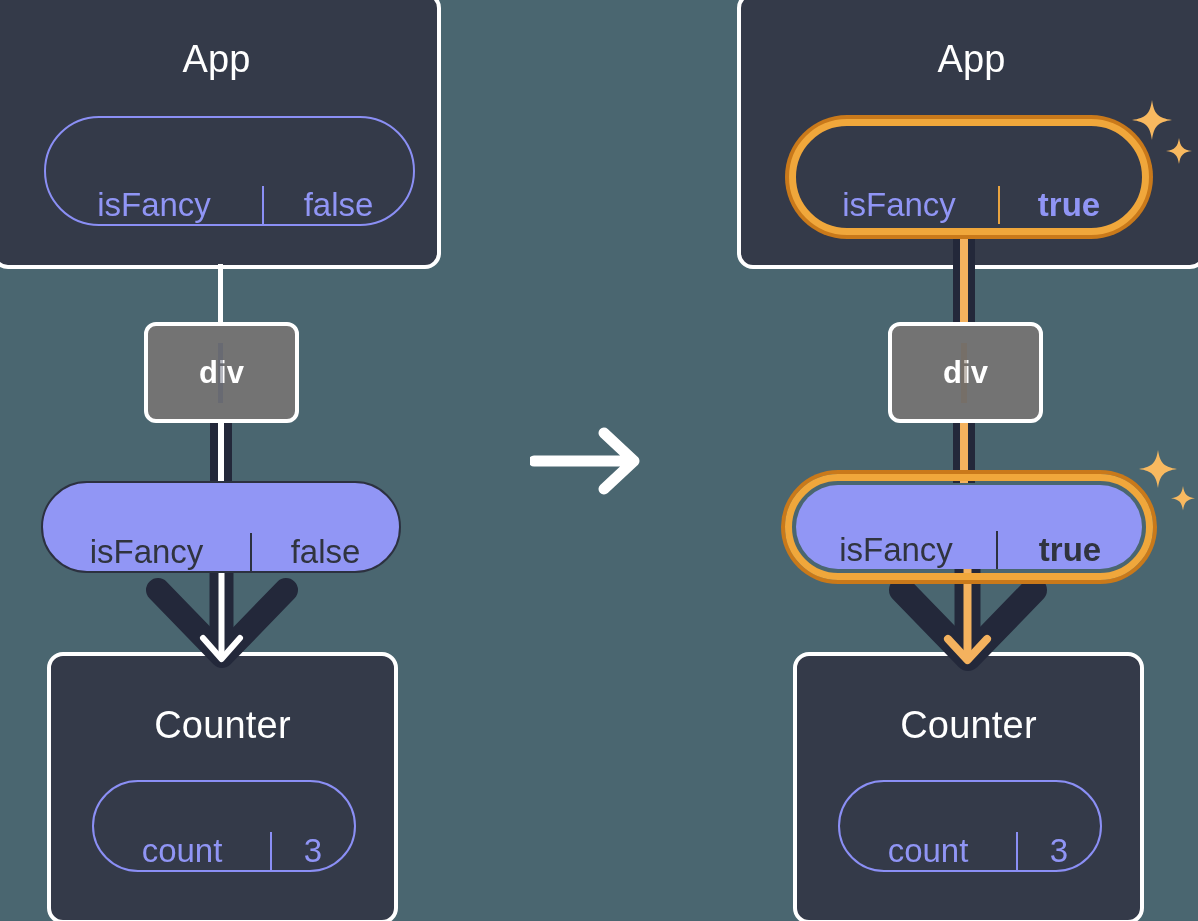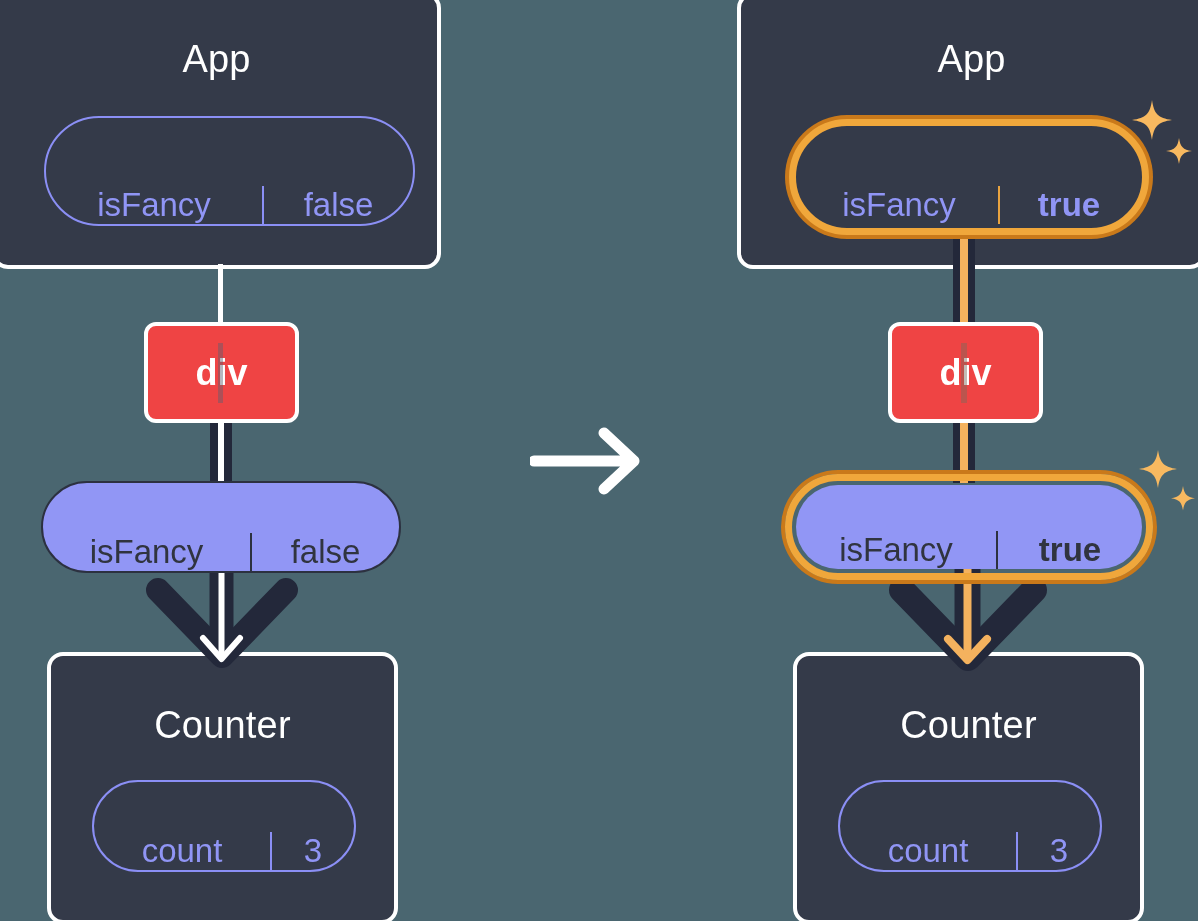--- a/index.html
+++ b/index.html
@@ -26,26 +26,26 @@
     text-align:center;
     color:#ffffff;
     font-size:38px;
     letter-spacing:.2px;
     font-weight:400;
   }
 
   
   .node-box{
     position:absolute;
-    background:#ef4444;
+    background:#737373;
     border:4px solid #ffffff;
     border-radius:12px;
     box-sizing:border-box;
     display:flex;align-items:center;justify-content:center;
-    color:#ffffff;font-size:36px;font-weight:700;
+    color:#ffffff;font-size:31px;font-weight:700;
     z-index:6;
   }
 
   
   .pill{
     position:absolute;
     box-sizing:border-box;
     display:flex;align-items:flex-end;
     border-radius:999px;
     z-index:7;

